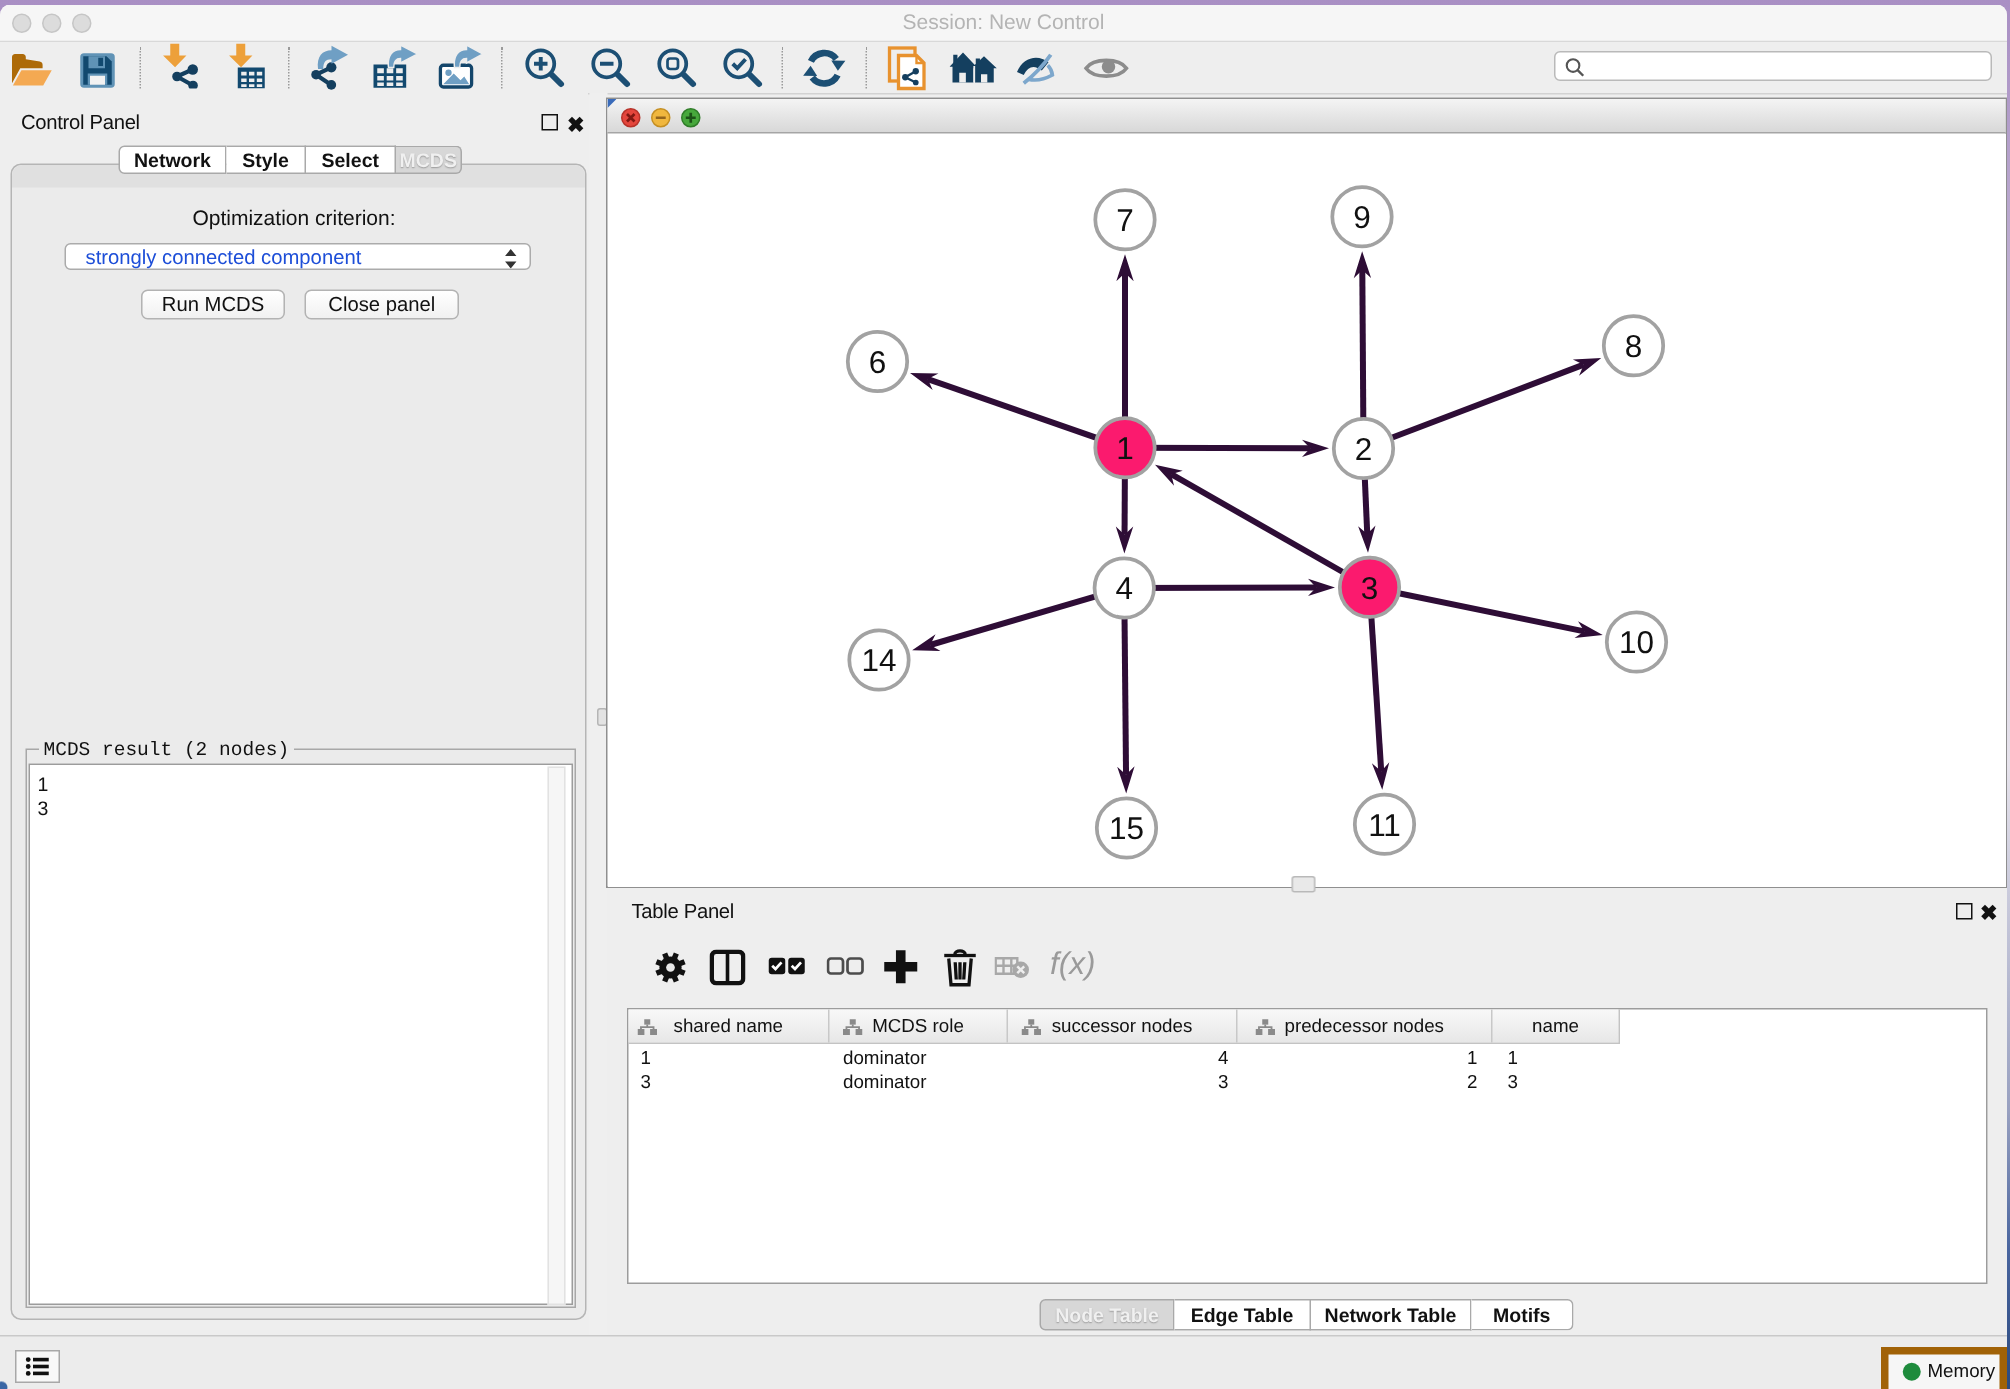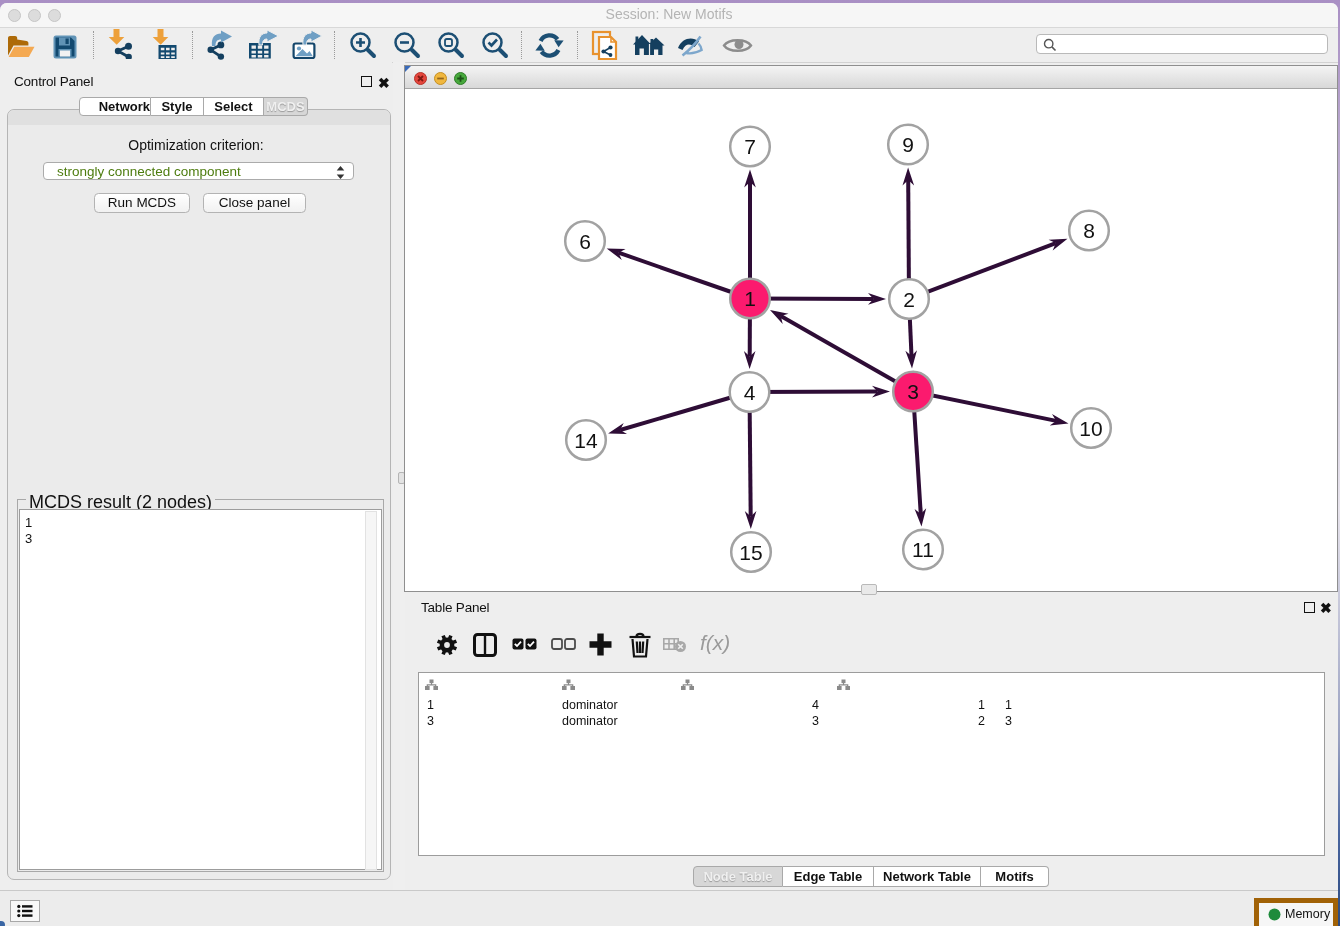--- a/index.html
+++ b/index.html
@@ -20,24 +20,24 @@
 .floatico{position:absolute;width:9px;height:9px;border:1.6px solid #111;}
 .xico{position:absolute;font-size:14px;font-weight:bold;color:#111;line-height:10px;}
 .tabrow{position:absolute;display:flex;z-index:3;}
 .tab{box-sizing:border-box;height:19px;background:#fff;border:1px solid #a9a9a9;border-left:none;font-size:13px;font-weight:bold;color:#111;text-align:center;line-height:18px;}
 .tab.first{border-left:1px solid #a9a9a9;border-radius:4px 0 0 4px;}
 .tab.last{border-radius:0 4px 4px 0;}
 .tab.sel{background:#d7d7d7;color:#f0f0f0;text-shadow:0 1px 1px #9a9a9a;border-color:#a9a9a9;}
 #cpanelbox{position:absolute;left:7px;top:47px;width:382px;height:769px;background:#ebebeb;border:1px solid #b5b5b5;border-radius:7px;}
 #cpanelbox .hband{position:absolute;left:0;top:0;width:100%;height:15px;background:#e0e0e0;border-radius:7px 7px 0 0;}
 #optlabel{position:absolute;left:0;top:75px;width:392px;text-align:center;font-size:14px;color:#111;}
-#combo{position:absolute;left:43px;top:100px;width:311px;height:18px;background:#fff;border:1px solid #ababab;border-radius:4px;font-size:13.5px;color:#4d7c0f;line-height:18px;padding-left:13px;box-sizing:border-box;}
+#combo{position:absolute;left:43px;top:100px;width:311px;height:18px;background:#fff;border:1px solid #ababab;border-radius:4px;font-size:13.5px;color:#1d4ed8;line-height:18px;padding-left:13px;box-sizing:border-box;}
 .btn{position:absolute;height:20px;background:linear-gradient(#ffffff,#f1f1f1);border:1px solid #b3b3b3;border-radius:4.5px;font-size:13.5px;color:#111;text-align:center;line-height:18px;box-sizing:border-box;}
 #grpbox{position:absolute;left:17px;top:437px;width:365px;height:371px;border:1px solid #a8a8a8;}
-#grplabel{position:absolute;left:8px;top:-8px;background:#ebebeb;font-size:18px;color:#111;padding:0 3px;}
+#grplabel{position:absolute;left:8px;top:-8px;background:#ebebeb;font-size:13px;color:#111;padding:0 3px;font-family:Liberation Mono, monospace;}
 #grpwhite{position:absolute;left:1px;top:9px;width:361px;height:359px;background:#fff;border:1px solid #9c9c9c;}
 #grpscroll{position:absolute;right:4px;top:1px;width:10px;height:357px;background:#f6f6f6;border:1px solid #e2e2e2;}
 .mcdsitem{position:absolute;left:5px;font-size:13px;color:#111;}
 
 #vsplit{position:absolute;left:393px;top:59px;width:12px;height:830px;background:#efefef;}
 #vhandle{position:absolute;left:5px;top:410px;width:5px;height:10px;background:#e3e3e3;border:1px solid #b5b5b5;border-radius:2px;}
 
 #netframe{position:absolute;left:404px;top:62px;width:934px;height:527px;border:1px solid #8f8f8f;box-sizing:border-box;background:#fff;}
 #nettitle{position:absolute;left:0;top:0;width:100%;height:22px;background:linear-gradient(#f4f4f4,#d8d8d8);border-bottom:1px solid #a5a5a5;}
 .tl{position:absolute;top:5.5px;width:11px;height:11px;border-radius:50%;}
@@ -61,21 +61,21 @@
 .edge line{stroke:#2e0d36;stroke-width:4;}
 .edge path{fill:#2e0d36;}
 .nlabel{font-size:21px;fill:#111;text-anchor:middle;font-family:"Liberation Sans",sans-serif;}
 </style></head>
 <body>
 <div id="win">
   <div id="titlebar">
     <div class="wbtn" style="left:8px;"></div>
     <div class="wbtn" style="left:28px;"></div>
     <div class="wbtn" style="left:48px;"></div>
-    <div id="wtitle">Session: New Motifs</div>
+    <div id="wtitle">Session: New Control</div>
   </div>
   <div id="toolbar">
     <div class="tsep" style="left:93px;"></div>
     <div class="tsep" style="left:192px;"></div>
     <div class="tsep" style="left:334px;"></div>
     <div class="tsep" style="left:521px;"></div>
     <div class="tsep" style="left:577px;"></div>
     <svg class="ticon" style="left:7px;top:6px;" width="29" height="24" viewBox="0 0 29 24">
       <path fill="#ad6a08" d="M1 4 C1 2.9 1.9 2 3 2 L8.2 2 C9.3 2 10.2 2.9 10.2 4 L10.2 5.5 L19.5 7 C20.6 7.2 21.4 8 21.4 9.1 L21.4 11.5 L6.5 11.5 L1 21.5 Z"></path>
       <path fill="#f4a952" d="M7.3 12.8 L27.5 12.8 L21.8 23 L1.6 23 Z"></path>
@@ -184,21 +184,21 @@
           <circle cx="5.7" cy="5.7" r="4.2" fill="none" stroke="#555" stroke-width="1.4"></circle>
           <path stroke="#555" stroke-width="1.6" d="M8.9 8.9 L12.5 12.5"></path>
         </svg>
       </div>
   </div>
   <div id="cpanel">
     <div class="phead abs" style="left:14px;top:12px;">Control Panel</div>
     <div class="floatico" style="left:361px;top:14px;"></div>
     <div class="xico" style="left:378px;top:16px;">✖</div>
     <div class="tabrow" style="left:79px;top:35px;">
-      <div class="tab first" style="width:72px;text-align:right;">Network</div>
+      <div class="tab first" style="width:72px;">Network</div>
       <div class="tab" style="width:53px;">Style</div>
       <div class="tab" style="width:60px;">Select</div>
       <div class="tab last sel" style="width:44px;">MCDS</div>
     </div>
     <div id="cpanelbox">
         <div class="hband"></div>
       </div>
     <div id="optlabel">Optimization criterion:</div>
     <div id="combo">strongly connected component
       <svg style="position:absolute;right:8px;top:2.5px;" width="9" height="13" viewBox="0 0 9 13">
@@ -339,20 +339,37 @@
       <svg class="abs" style="left:246px;top:8px;" width="24" height="14" viewBox="0 0 24 14">
           <g fill="#a8a8a8">
             <path d="M0 0 h16 v12 H0 Z M1.6 5 h3.6 V1.6 H1.6 Z M6.8 5 h3.6 V1.6 H6.8 Z M12 5 h2.4 V1.6 H12 Z M1.6 10.4 h3.6 V6.6 H1.6 Z M6.8 10.4 h3.6 V6.6 H6.8 Z M12 10.4 h2.4 V6.6 H12 Z" fill-rule="evenodd"></path>
             <circle cx="17.5" cy="8.5" r="5.5"></circle>
           </g>
           <path stroke="#eee" stroke-width="1.6" d="M15.2 6.2 L19.8 10.8 M19.8 6.2 L15.2 10.8"></path>
         </svg>
       <div class="abs" style="left:283px;top:1px;font-family:Liberation Sans, sans-serif;font-style:italic;font-size:21px;color:#9a9a9a;">f(x)</div>
     </div>
     <div id="ttable">
+      <div id="thead">
+        <div class="thcol" style="left:0;width:134px;">
+            <div class="thtxt">shared name</div>
+          </div>
+        <div class="thcol" style="left:134px;width:119px;">
+            <div class="thtxt">MCDS role</div>
+          </div>
+        <div class="thcol" style="left:253px;width:153px;">
+            <div class="thtxt">successor nodes</div>
+          </div>
+        <div class="thcol" style="left:406px;width:170px;">
+            <div class="thtxt">predecessor nodes</div>
+          </div>
+        <div class="thcol" style="left:576px;width:84px;border-right:none;">
+            <div class="thtxt">name</div>
+          </div>
+      </div>
       <svg class="treeic" style="left:6px;top:6px;">
           <use href="#tic"></use>
         </svg>
       <svg class="treeic" style="left:143px;top:6px;">
           <use href="#tic"></use>
         </svg>
       <svg class="treeic" style="left:262px;top:6px;">
           <use href="#tic"></use>
         </svg>
       <svg class="treeic" style="left:418px;top:6px;">

